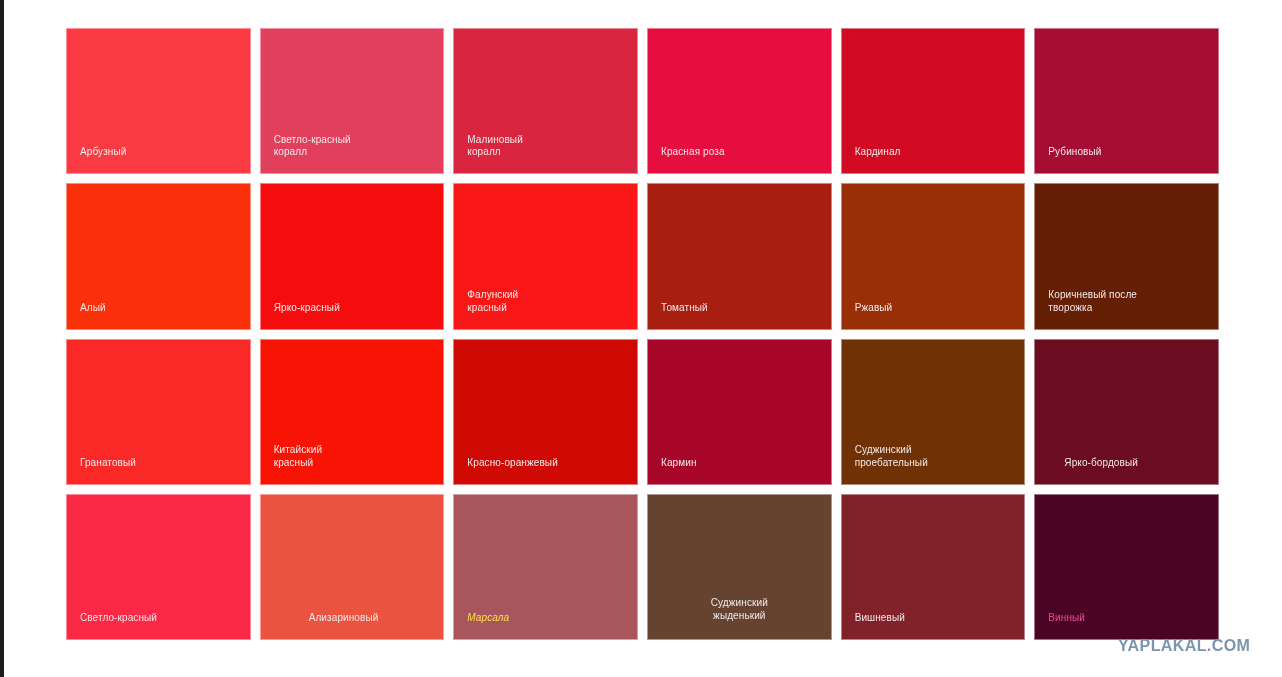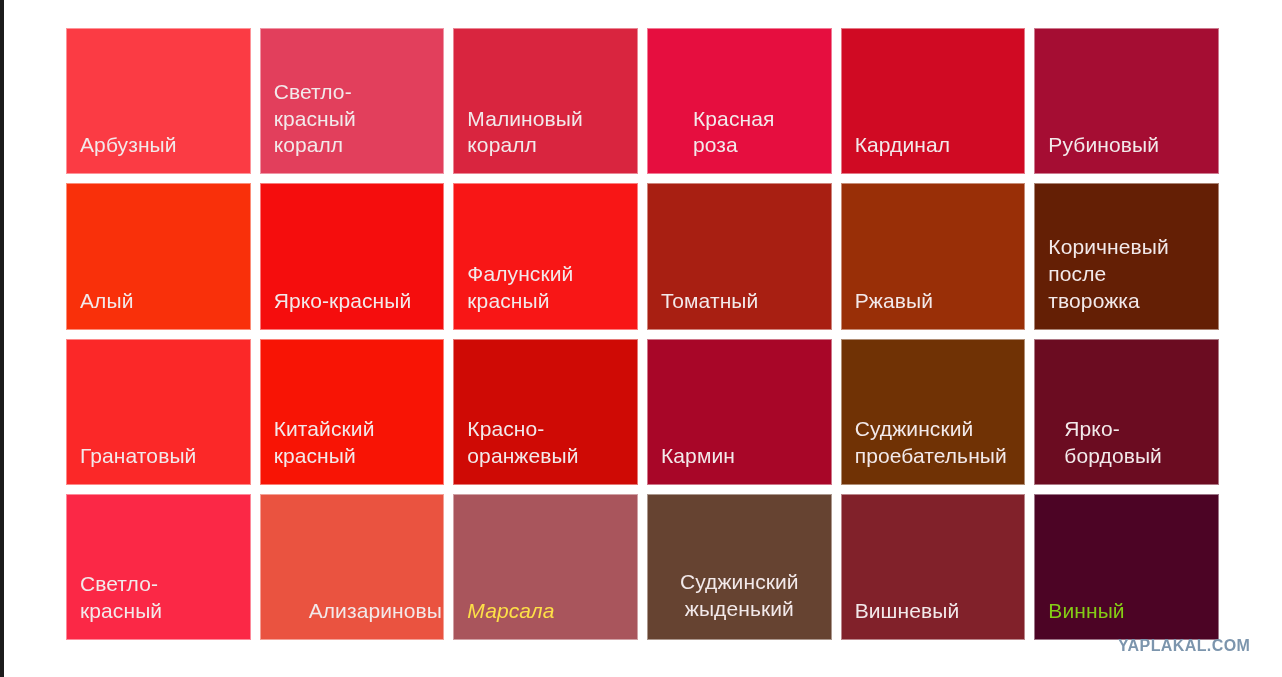--- a/index.html
+++ b/index.html
@@ -49,21 +49,21 @@
     align-items: flex-end;
     overflow: hidden;
   }
   .swatch-label {
     display: block;
     width: 100%;
     box-sizing: border-box;
     padding: 0 13px 14px 13px;
     color: #f2e9ea;
     font-family: "Liberation Sans", sans-serif;
-    font-size: 21px;
+    font-size: 10px;
     line-height: 1.28;
     letter-spacing: 0.1px;
     text-align: left;
     white-space: pre-line;
   }
   .swatch.center-label .swatch-label {
     text-align: center;
     padding-bottom: 16px;
     margin-top: 40px;
   }
@@ -92,21 +92,21 @@
       </div>
       <div class="swatch" style="background: rgb(226, 63, 92);">
         <span class="swatch-label" style="color: rgb(242, 233, 234);">Светло-красный
 коралл</span>
       </div>
       <div class="swatch" style="background: rgb(217, 37, 63);">
         <span class="swatch-label" style="color: rgb(242, 233, 234);">Малиновый
 коралл</span>
       </div>
       <div class="swatch" style="background: rgb(230, 14, 63);">
-        <span class="swatch-label" style="color: rgb(242, 233, 234); margin-left: 32px;">Красная роза</span>
+        <span class="swatch-label" style="color: rgb(242, 233, 234);">Красная роза</span>
       </div>
       <div class="swatch" style="background: rgb(208, 10, 35);">
         <span class="swatch-label" style="color: rgb(242, 233, 234);">Кардинал</span>
       </div>
       <div class="swatch" style="background: rgb(165, 13, 51);">
         <span class="swatch-label" style="color: rgb(242, 233, 234);">Рубиновый</span>
       </div>
       <div class="swatch" style="background: rgb(249, 48, 10);">
         <span class="swatch-label" style="color: rgb(242, 233, 234);">Алый</span>
       </div>
@@ -157,19 +157,19 @@
         <span class="swatch-label" style="color: #fde047; font-style: italic;">Марсала</span>
       </div>
       <div class="swatch center-label" style="background: rgb(102, 67, 49);">
         <span class="swatch-label" style="color: rgb(242, 233, 234);">Суджинский
 жыденький</span>
       </div>
       <div class="swatch" style="background: rgb(129, 33, 42);">
         <span class="swatch-label" style="color: rgb(242, 233, 234);">Вишневый</span>
       </div>
       <div class="swatch" style="background: rgb(76, 4, 37);">
-        <span class="swatch-label" style="color: #84cc16;">Винный</span>
+        <span class="swatch-label" style="color: #ec4899;">Винный</span>
       </div>
     </div>
 
   <div id="watermark" style="color: rgb(124, 149, 173);">YAPLAKAL.COM</div>
 
 </div>
 
 </body></html>

